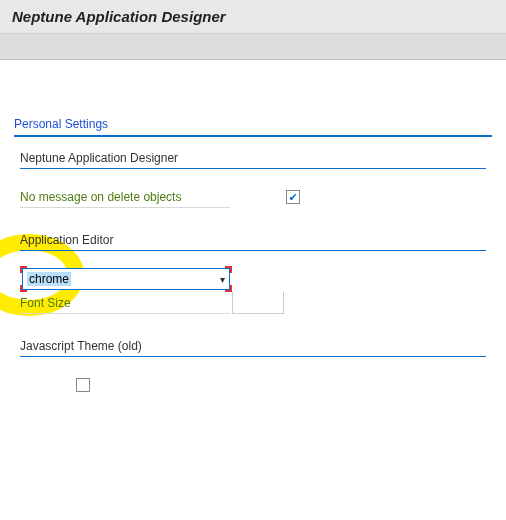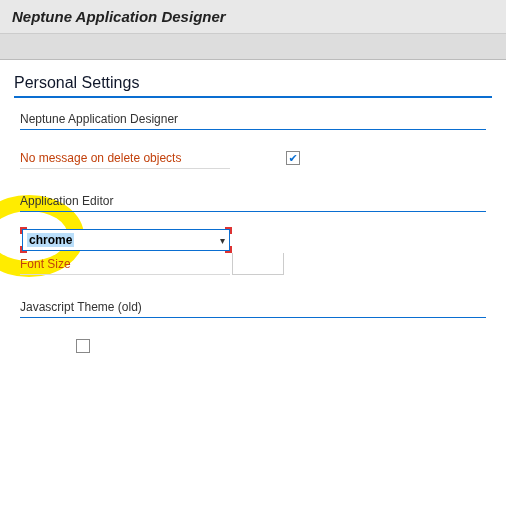--- a/index.html
+++ b/index.html
@@ -24,46 +24,47 @@
   }
   .toolbar-strip {
     background: #ddd;
     height: 26px;
     border-bottom: 1px solid #bbb;
   }
   .content {
     padding: 10px 14px 0 14px;
   }
   .section-title {
-    font-size: 16px;
-    color: #0f172a;
+    font-size: 12px;
+    color: #1d4ed8;
     padding: 4px 0;
     border-bottom: 2px solid #0a6ed1;
     margin-bottom: 14px;
+    margin-top: 43px;
   }
   .group {
     margin: 0 6px 24px 6px;
   }
   .group-label {
     font-size: 12px;
     color: #333;
     padding-bottom: 3px;
     border-bottom: 1px solid #0a6ed1;
     margin-bottom: 16px;
   }
   .row {
     display: flex;
     align-items: center;
     min-height: 24px;
   }
   .row-label {
     width: 210px;
     padding: 3px 0;
     border-bottom: 1px solid #d9d9d9;
-    color: #c2410c;
+    color: #4d7c0f;
   }
   .row-control {
     flex: 1;
     display: flex;
     align-items: center;
   }
   .checkbox {
     width: 14px;
     height: 14px;
     border: 1px solid #888;
@@ -100,21 +101,20 @@
     display: flex;
     align-items: center;
     justify-content: space-between;
     padding: 0 4px;
     font-size: 12px;
     cursor: pointer;
   }
   .select-value {
     background: #b9defa;
     padding: 0 2px;
-    font-weight: bold;
   }
   .select-chevron {
     font-size: 10px;
     color: #333;
   }
   .input-placeholder {
     width: 52px;
     height: 22px;
     border-left: 1px solid #ccc;
     border-right: 1px solid #ccc;

